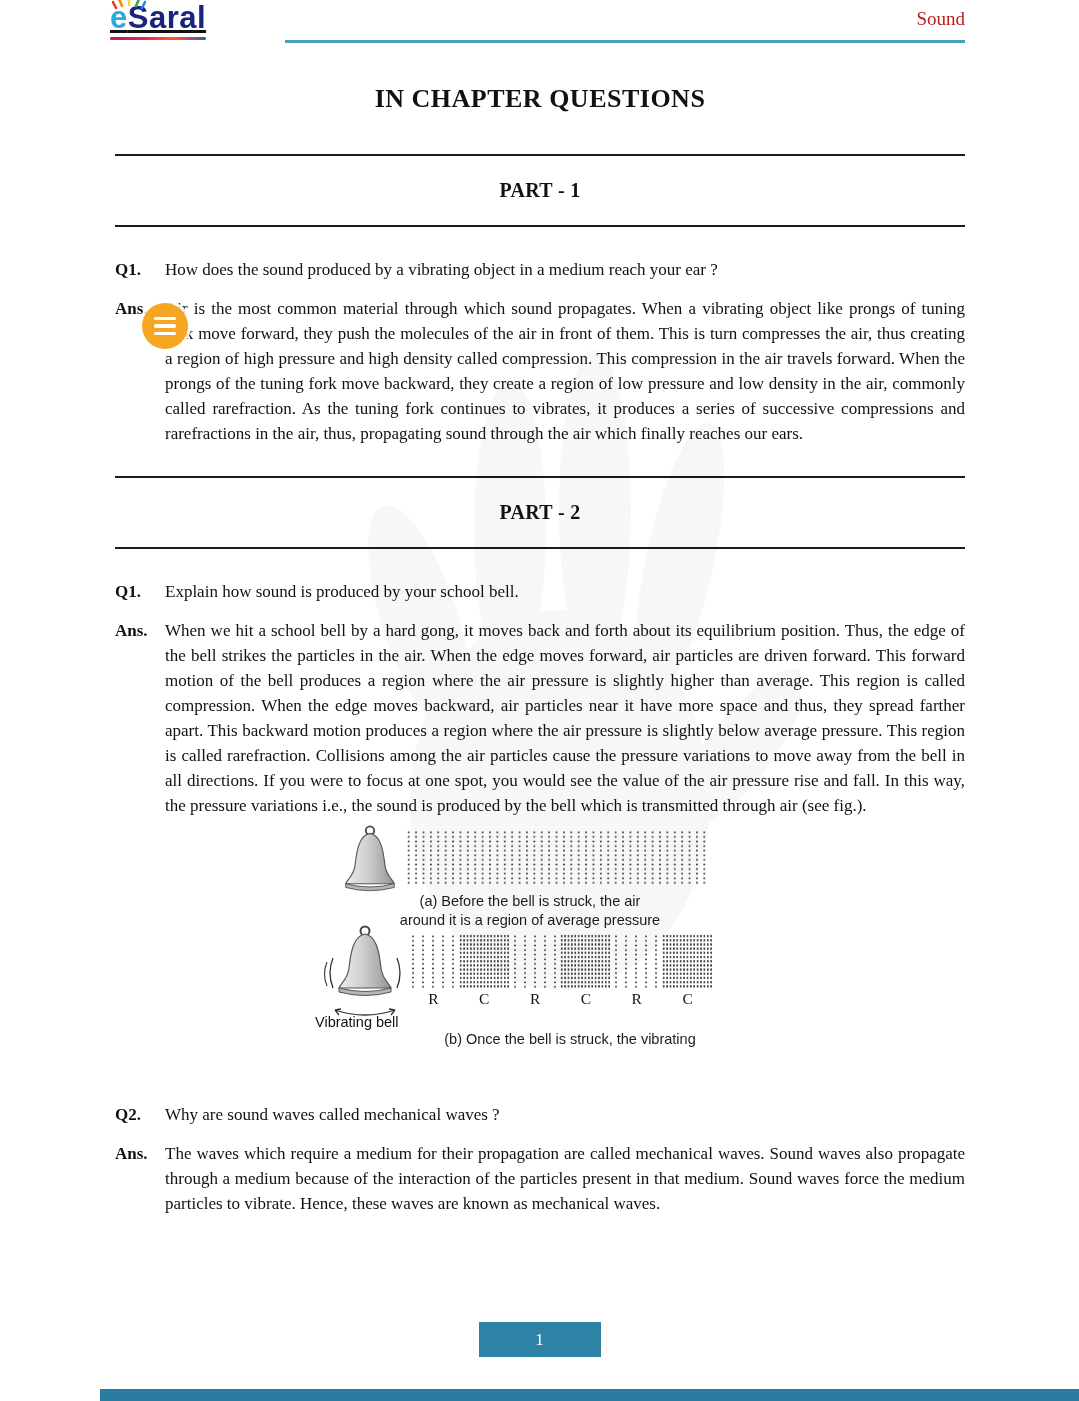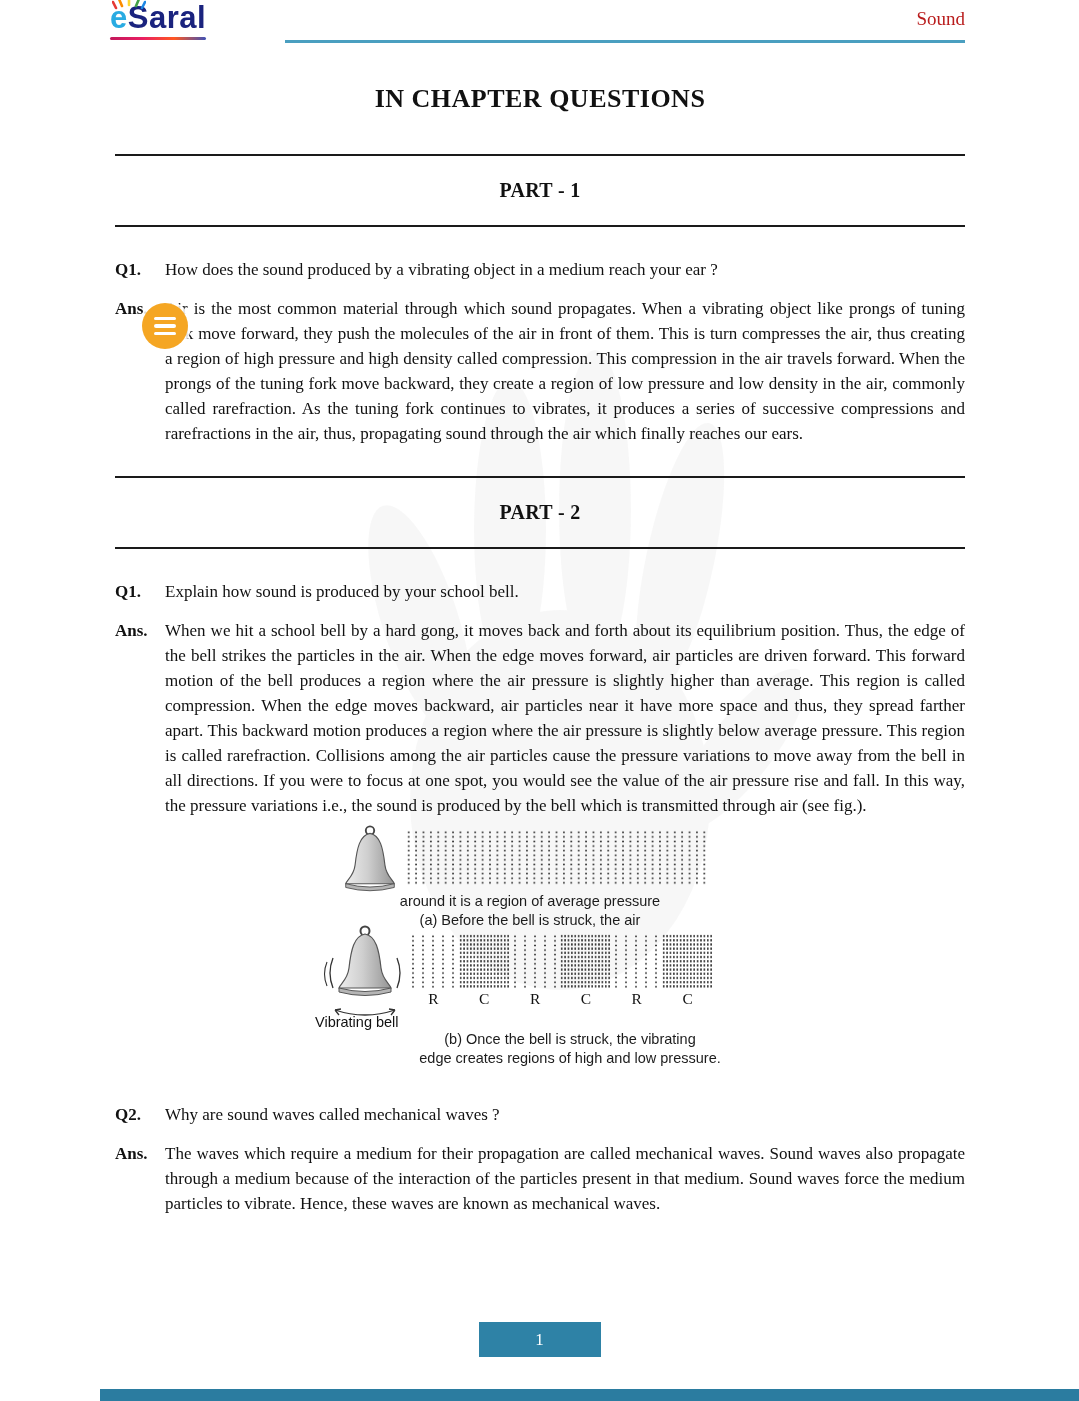--- a/index.html
+++ b/index.html
@@ -11,21 +11,21 @@
     color:#111;
     overflow:hidden;
   }
   .watermark {
     position:absolute; left:330px; top:320px; z-index:0; opacity:0.55;
   }
   .content { position:relative; z-index:1; margin:0 114px 0 115px; }
 
   
   .hdr { position:relative; height:52px; }
-  .logo { position:absolute; left:-5px; top:0; display:inline-block; }
+  .logo { position:absolute; left:-5px; top:0; display:inline-block;text-decoration:underline; }
   .logo-text { font-family:"Liberation Sans", sans-serif; font-weight:bold; font-size:31px; letter-spacing:0.5px; }
   .logo-e { color:#29abe2; }
   .logo-rest { color:#1a237e; }
   .logo-underline { height:3px; margin-top:1px; background:linear-gradient(90deg,#c2185b,#e91e63,#ff5722,#3f51b5); border-radius:2px; }
   .logo-rays { position:absolute; left:2px; top:-4px; }
   .topic { position:absolute; right:0; top:8px; font-size:19px; color:#b91c1c; }
   .header-rule { position:absolute; left:170px; right:0; top:40px; height:2.5px; background:#4a9fc0; }
 
   
   .page-title { margin-top:32px; text-align:center; font-size:26px; font-weight:bold; letter-spacing:0.5px; }
@@ -160,22 +160,22 @@
         </linearGradient>
       </defs>
       <circle cx="35" cy="7" r="4.5" fill="none" stroke="#444" stroke-width="2"></circle>
       <path d="M35 10 C 24 12 21 26 19 44 C 17.5 56 10 60 9 64 L 61 64 C 60 60 52.5 56 51 44 C 49 26 46 12 35 10 Z" fill="url(#bg1)" stroke="#555" stroke-width="1.2"></path>
       <path d="M9 64 Q 35 71 61 64 L 61 68 Q 35 75 9 68 Z" fill="#b5b5b5" stroke="#555" stroke-width="1"></path>
     </svg>
 
     <div class="dots-a"></div>
 
     <div class="fig-caption cap-a">
+      <div>(a) Before the bell is struck, the air</div>
       <div>around it is a region of average pressure</div>
-      <div>(a) Before the bell is struck, the air</div>
     </div>
 
     <svg class="bell-b" width="84" height="96" viewBox="0 0 84 96">
       <defs>
         <linearGradient id="bg2" x1="0" y1="0" x2="1" y2="0">
           <stop offset="0" stop-color="#ededed"></stop>
             <stop offset="0.45" stop-color="#cfcfcf"></stop>
             <stop offset="1" stop-color="#949494"></stop>
         </linearGradient>
       </defs>
@@ -204,21 +204,20 @@
       <span>R</span>
       <span>C</span>
       <span>R</span>
       <span>C</span>
     </div>
 
     <div class="vib-label">Vibrating bell</div>
 
     <div class="fig-caption cap-b">
       <div>(b) Once the bell is struck, the vibrating</div>
-      <div>edge creates regions of high and low pressure.</div>
     </div>
   </div>
 
   <div class="q-row" style="">
     <span class="qa-label">Q2.</span>
     <div class="q-text">Why are sound waves called mechanical waves ?</div>
   </div>
   <div class="a-row">
     <span class="qa-label">Ans.</span>
     <div class="a-text">The waves which require a medium for their propagation are called mechanical waves. Sound waves also propagate through a medium because of the interaction of the particles present in that medium. Sound waves force the medium particles to vibrate. Hence, these waves are known as mechanical waves.</div>

